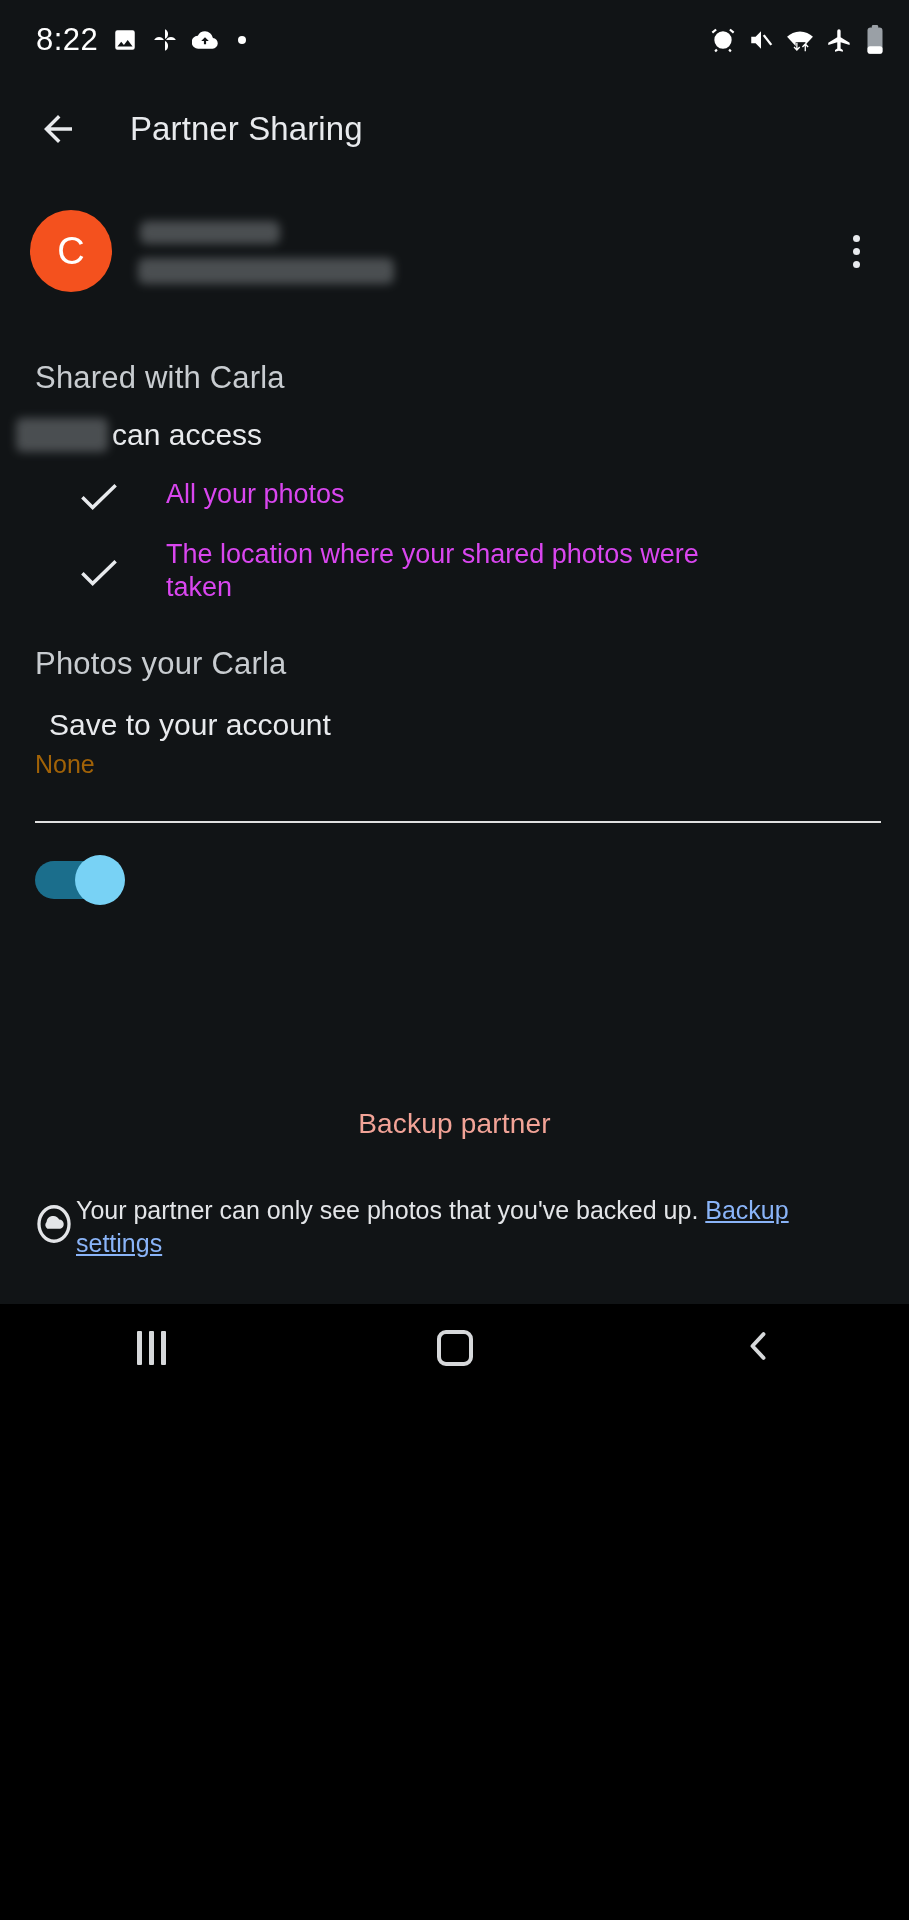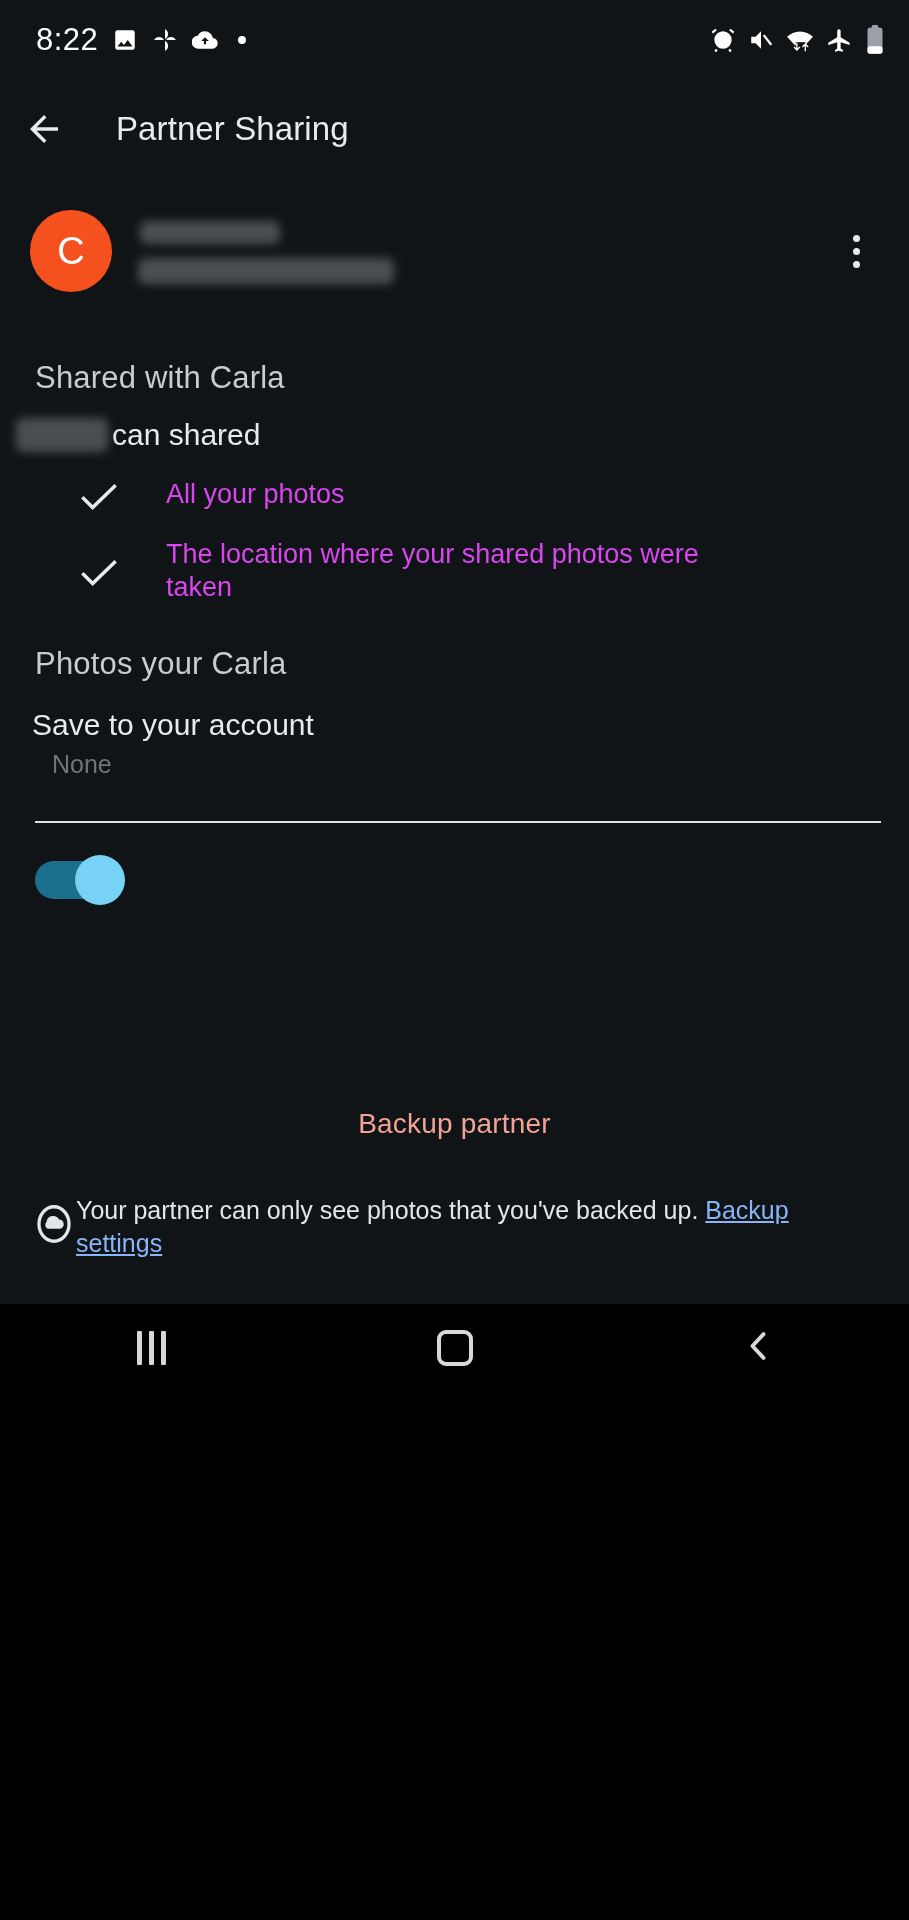--- a/index.html
+++ b/index.html
@@ -34,21 +34,21 @@
   .sb-right { margin-left: auto; display: flex; align-items: center; gap: 12px; }
   .sb-icon { display: inline-flex; align-items: center; justify-content: center; }
   .sb-dot { width: 8px; height: 8px; border-radius: 50%; background: #ffffff; display: inline-block; margin-left: 6px; }
 
   
   .appbar {
     height: 98px;
     flex: 0 0 98px;
     display: flex;
     align-items: center;
-    padding-left: 18px;
+    padding-left: 32px;
     gap: 46px;
   }
   .back-btn { width: 52px; height: 52px; display: flex; align-items: center; justify-content: center; cursor: pointer; }
   .appbar-title { font-size: 33px; color: #e8eaed; font-weight: 400; letter-spacing: .1px; }
 
   
   .partner-row {
     display: flex;
     align-items: center;
     padding: 32px 26px 26px 30px;
@@ -99,27 +99,26 @@
 
   .check-list { padding: 26px 30px 0 80px; display: flex; flex-direction: column; gap: 22px; }
   .check-item { display: flex; align-items: flex-start; gap: 48px; }
   .check-mark { flex: 0 0 38px; padding-top: 4px; }
   .check-item.two-line .check-mark { padding-top: 20px; }
   .check-text { font-size: 27px; color: #d946ef; line-height: 1.22; max-width: 600px; }
 
   .big-label {
     font-size: 30px;
     color: #e8eaed;
-    padding: 26px 30px 0 32px;
+    padding: 26px 30px 0 49px;
   }
   .sub-label {
     font-size: 25px;
-    color: #737373;
+    color: #a16207;
     padding: 8px 30px 0 35px;
-    margin-left: 17px;
   }
   .divider {
     height: 2px;
     background: #e0e0e0;
     margin: 42px 28px 0 35px;
   }
 
   
   .notif-row {
     display: flex;
@@ -271,21 +270,21 @@
       <i></i>
         <i></i>
         <i></i>
     </div>
   </div>
 
   <div class="section-label">Shared with Carla</div>
 
   <div class="access-line">
     <span class="redact redact-inline"></span>
-    <span>can shared</span>
+    <span>can access</span>
   </div>
 
   <div class="check-list">
     <div class="check-item">
       <span class="check-mark">
         <svg width="38" height="30" viewBox="0 0 24 18">
             <path fill="none" stroke="#e8eaed" stroke-width="2.2" d="M1.5 9.2 8 15.6 22.5 1.6"></path>
           </svg>
       </span>
       <span class="check-text">All your photos</span>

